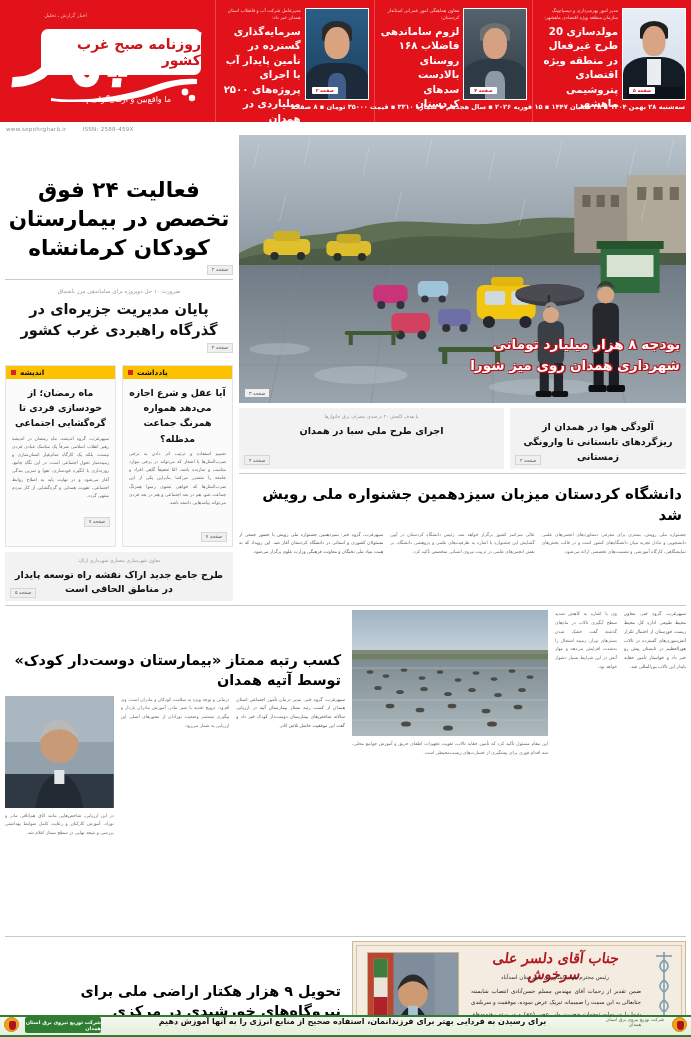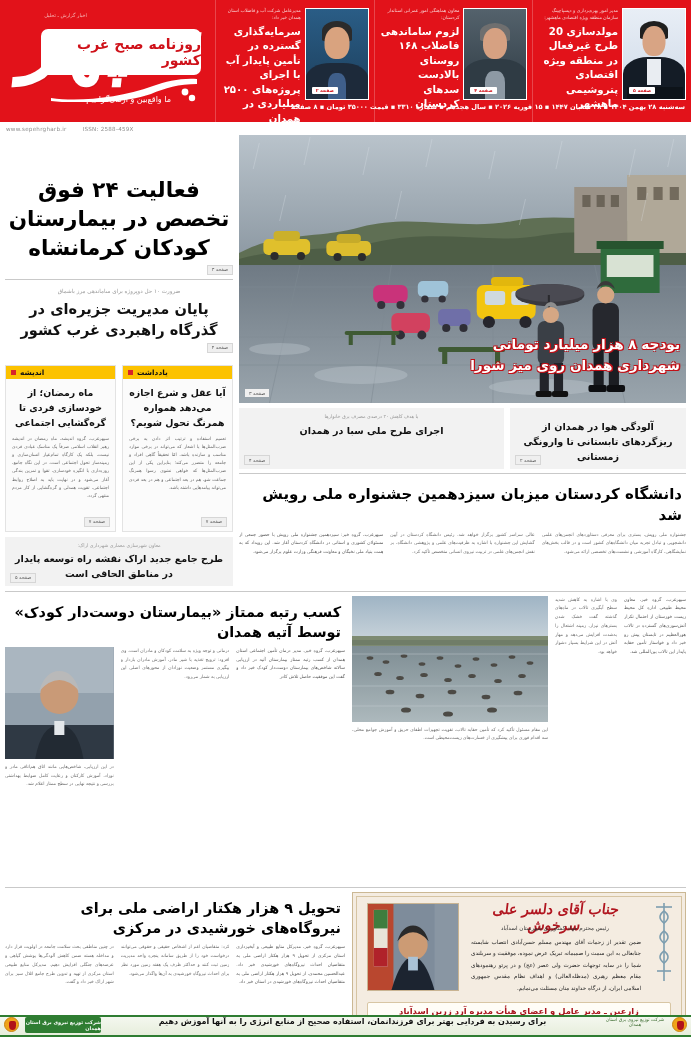--- a/index.html
+++ b/index.html
@@ -186,21 +186,21 @@
   .tribox { background: #f2f2f2; padding: 5px 6px 4px; position: relative; }
   .tri-kicker { font-size: 4.8px; color: #9a9a9a; text-align: center; line-height: 1.6; }
   .tri-head { font-size: 9.6px; font-weight: bold; color: #111; text-align: center; line-height: 1.55; padding-top: 3px; }
   .tri-foot { position: absolute; left: 5px; bottom: 3px; }
 
   
   .secthead {
     font-size: 15px; font-weight: bold; color: #000;
     text-align: right; padding: 6px 4px 5px; line-height: 1.4;
   }
-  .secthead.big { font-size: 14.4px; }
+  .secthead.big { font-size: 14.4px; margin-top: 34px; }
 
   
   .artcols { display: flex; flex-direction: row-reverse; gap: 7px; }
   .artcol { flex: 1 1 0; min-width: 0; }
   .body {
     font-size: 4.5px; line-height: 1.95; color: #6e6e6e;
     text-align: justify; overflow: hidden;
   }
   .body.t1 { height: 56px; }
   .body.t2 { height: 215px; }
@@ -372,21 +372,21 @@
           <div class="opbox-body">سپهرغرب، گروه اندیشه، ماه رمضان در اندیشه رهبر انقلاب اسلامی صرفاً یک مناسک عبادی فردی نیست، بلکه یک کارگاه تمام‌عیار انسان‌سازی و زمینه‌ساز تحول اجتماعی است. در این نگاه جامع، روزه‌داری با انگیزه خودسازی، تقوا و تمرین بندگی آغاز می‌شود و در نهایت باید به اصلاح روابط اجتماعی، تقویت همدلی و گره‌گشایی از کار مردم منتهی گردد.</div>
           <div class="opbox-foot">
             <span class="pagetag">صفحه ۷</span>
           </div>
         </div>
         <div class="opbox">
           <div class="opbox-head">
             <span class="sq"></span>
             <span class="lbl">یادداشت</span>
           </div>
-          <div class="opbox-title">آیا عقل و شرع اجازه می‌دهد همواره همرنگ تحول شویم؟</div>
+          <div class="opbox-title">آیا عقل و شرع اجازه می‌دهد همواره همرنگ جماعت مدظله؟</div>
           <div class="opbox-body">تعمیم استفاده و ترتیب اثر دادن به برخی ضرب‌المثل‌ها با اشعار که می‌تواند در برخی موارد مناسب و سازنده باشد، امّا تحقیقاً گاهی افراد و جامعه را متضرر می‌کند؛ بنابراین یکی از این ضرب‌المثل‌ها که خواهی نشوی رسوا همرنگ جماعت شو، هم در بعد اجتماعی و هم در بعد فردی می‌تواند پیامدهایی داشته باشد.</div>
           <div class="opbox-foot">
             <span class="pagetag">صفحه ۷</span>
           </div>
         </div>
       </div>
 
       <div class="tribox" style="margin-top:5px;">
         <div class="tri-kicker">معاون شهرسازی معماری شهرداری اراک:</div>
         <div class="tri-head">طرح جامع جدید اراک نقشه راه توسعه پایدار در مناطق الحاقی است</div>

